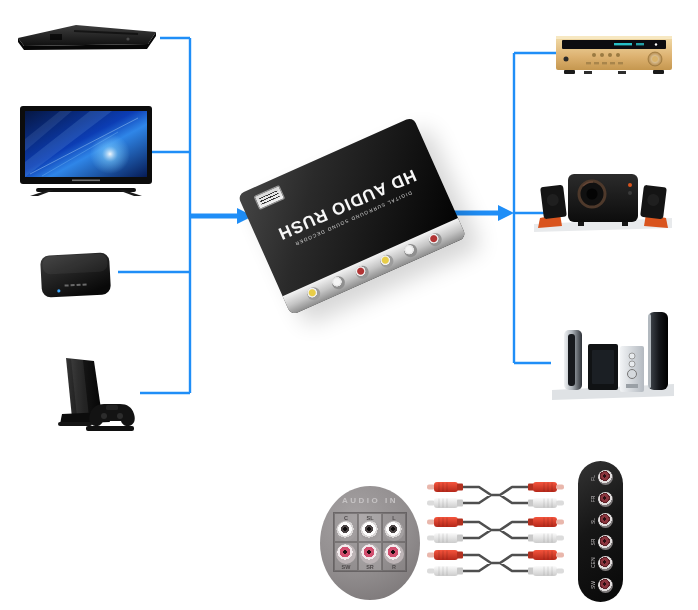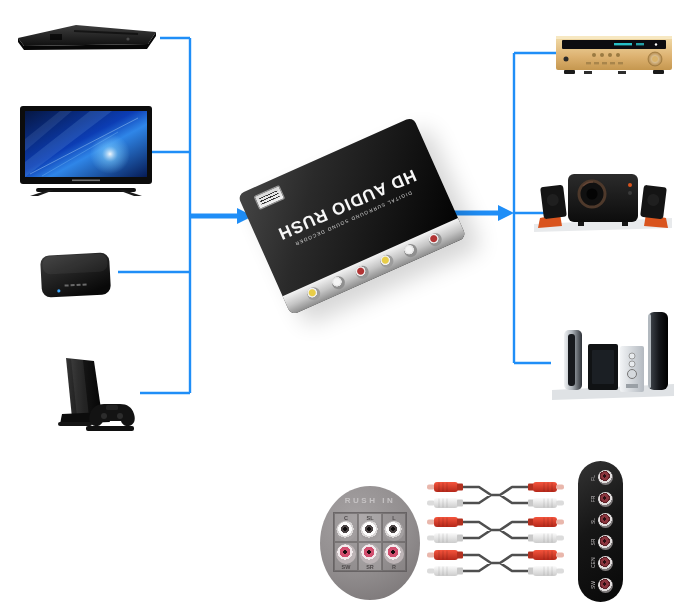--- a/index.html
+++ b/index.html
@@ -285,21 +285,21 @@
       <circle cx="80" cy="50" r="3" fill="#e8ebee" stroke="#888" stroke-width=".8"></circle>
       <circle cx="80" cy="58" r="3" fill="#e8ebee" stroke="#888" stroke-width=".8"></circle>
       <circle cx="80" cy="68" r="4.5" fill="#d5d9dd" stroke="#777" stroke-width="1"></circle>
       <rect x="74" y="78" width="12" height="4" fill="#9aa0a6"></rect>
       <rect x="96" y="6" width="20" height="78" rx="6" fill="url(#twR)"></rect>
       <rect x="96" y="8" width="3" height="74" rx="1.5" fill="#c6ccd2" opacity=".85"></rect>
     </svg>
   </figure>
 
   <div id="linein">
-    <div class="li-title">RUSH IN</div>
+    <div class="li-title">AUDIO IN</div>
     <div class="li-grid">
       <div class="cell">
         <span class="li-label">C</span>
         <span class="jwhite"></span>
       </div>
       <div class="cell mid">
         <span class="li-label">SL</span>
         <span class="jwhite"></span>
       </div>
       <div class="cell">

